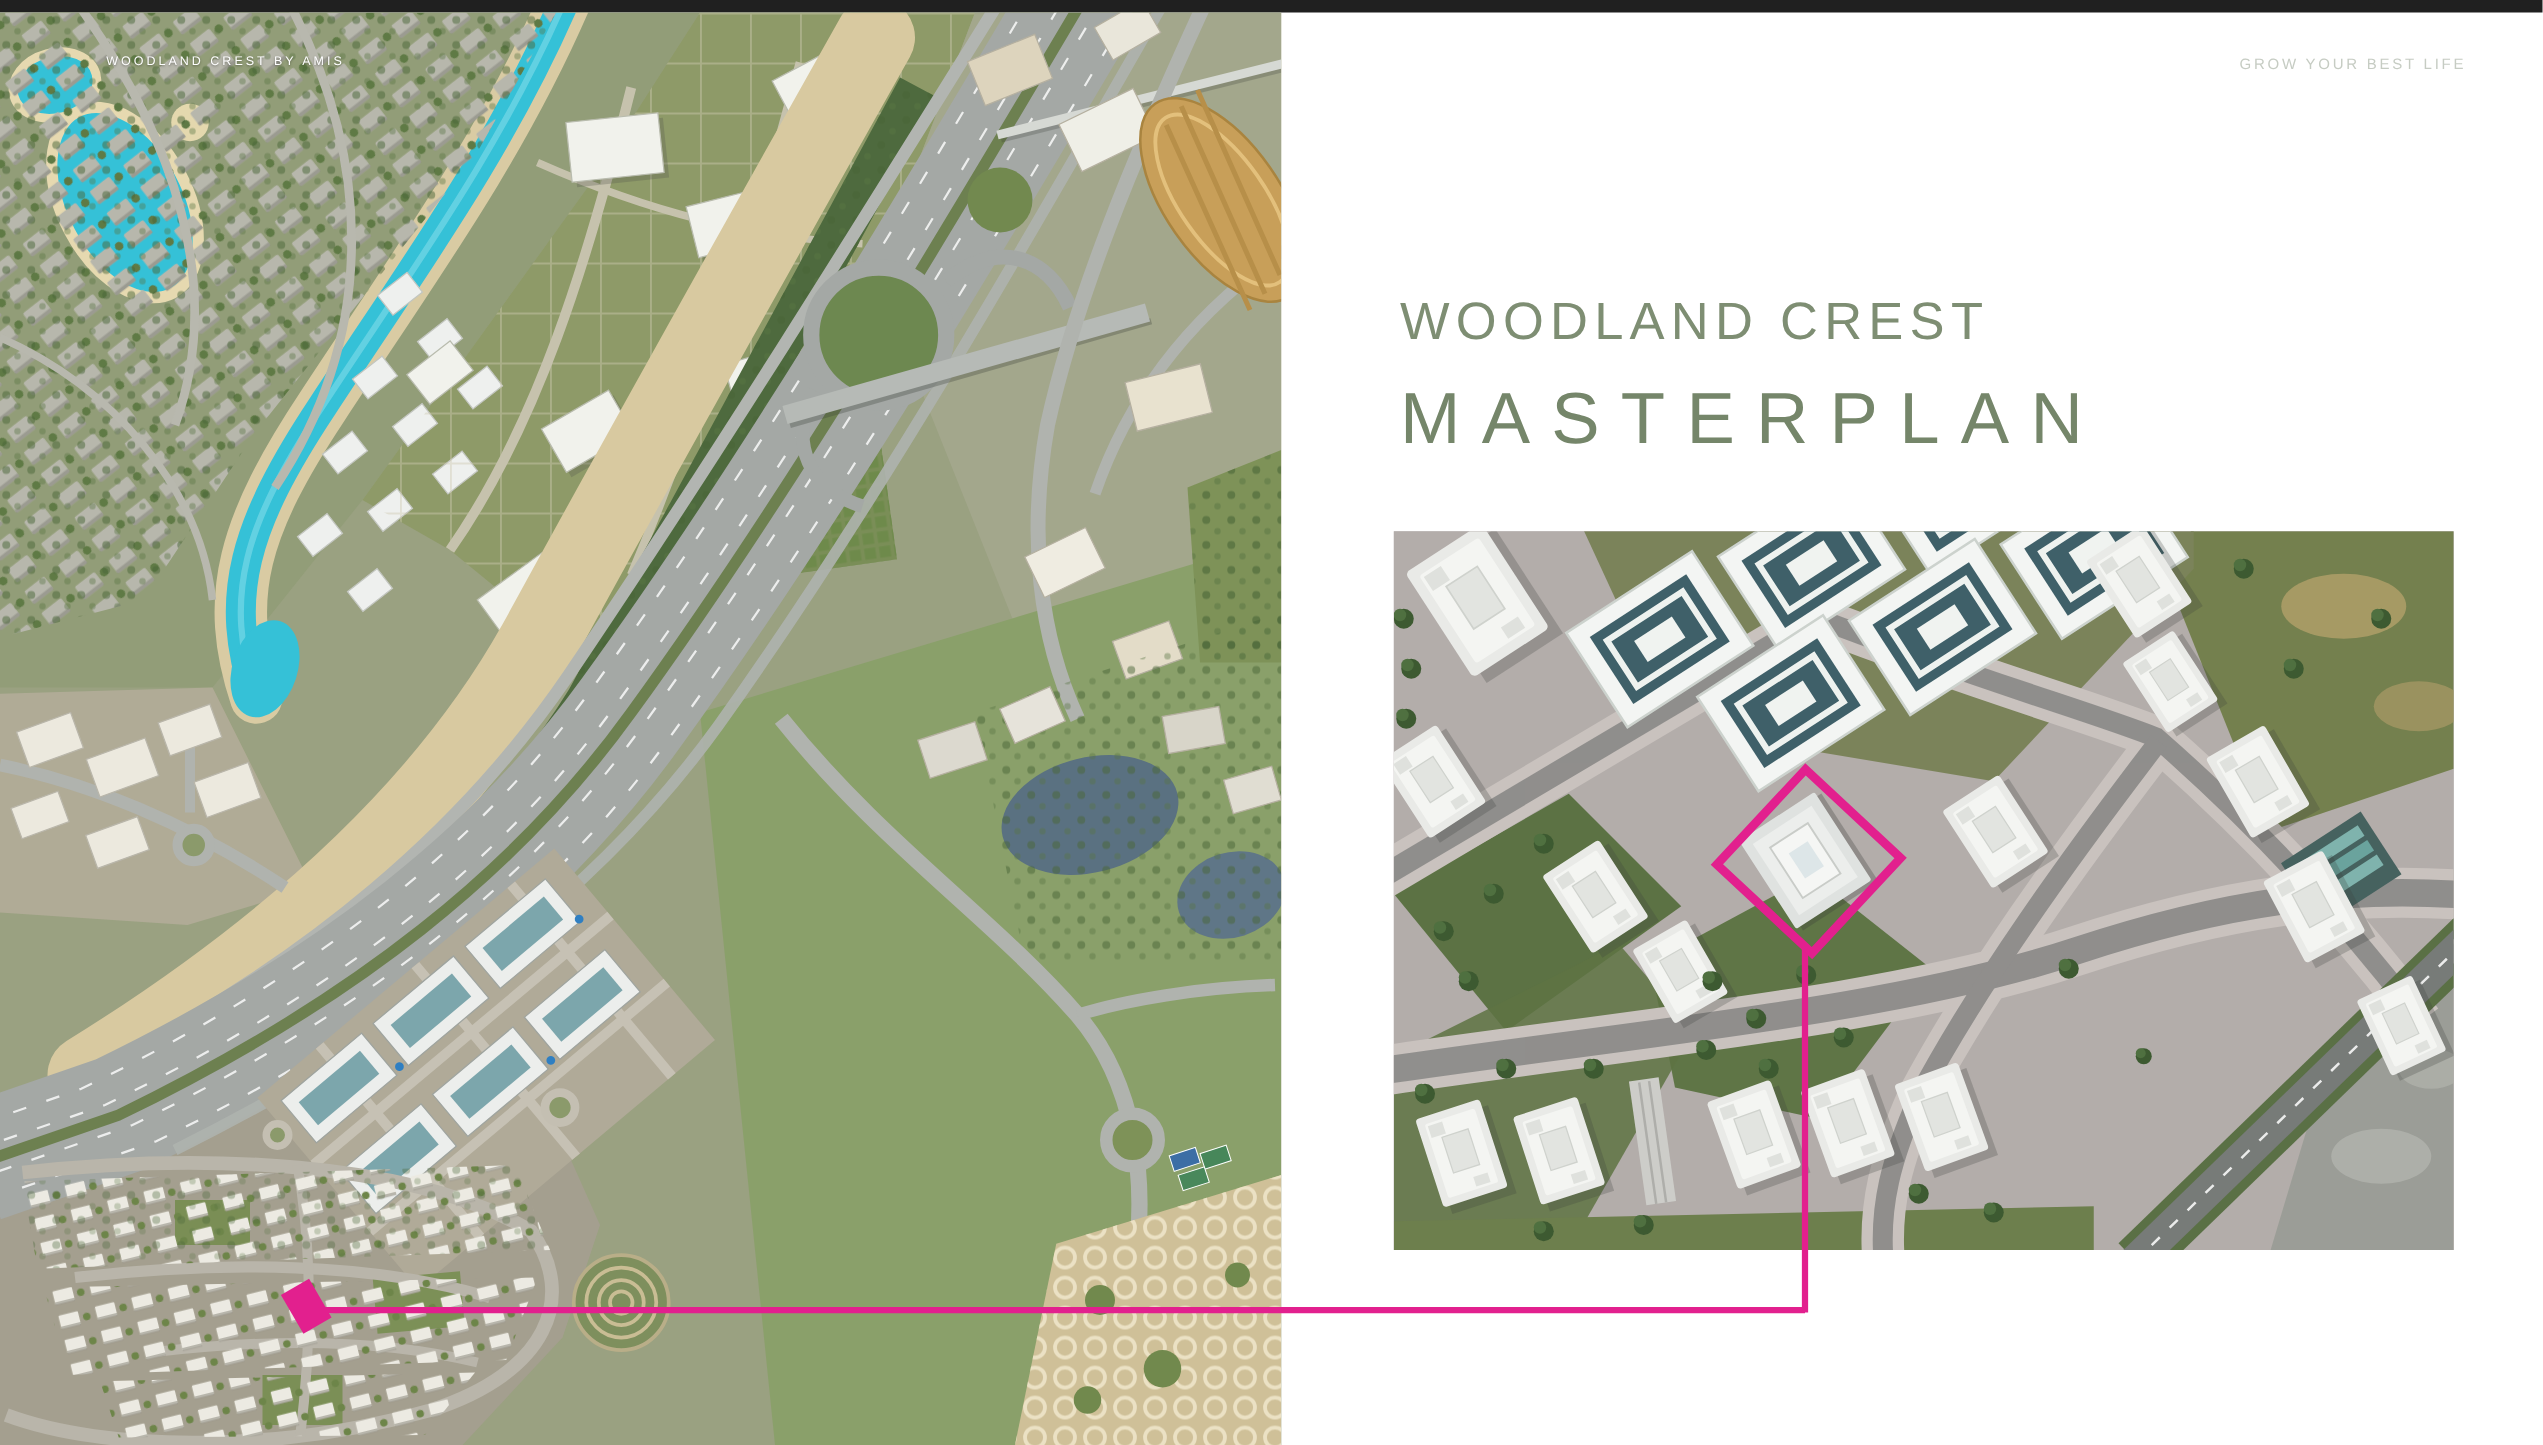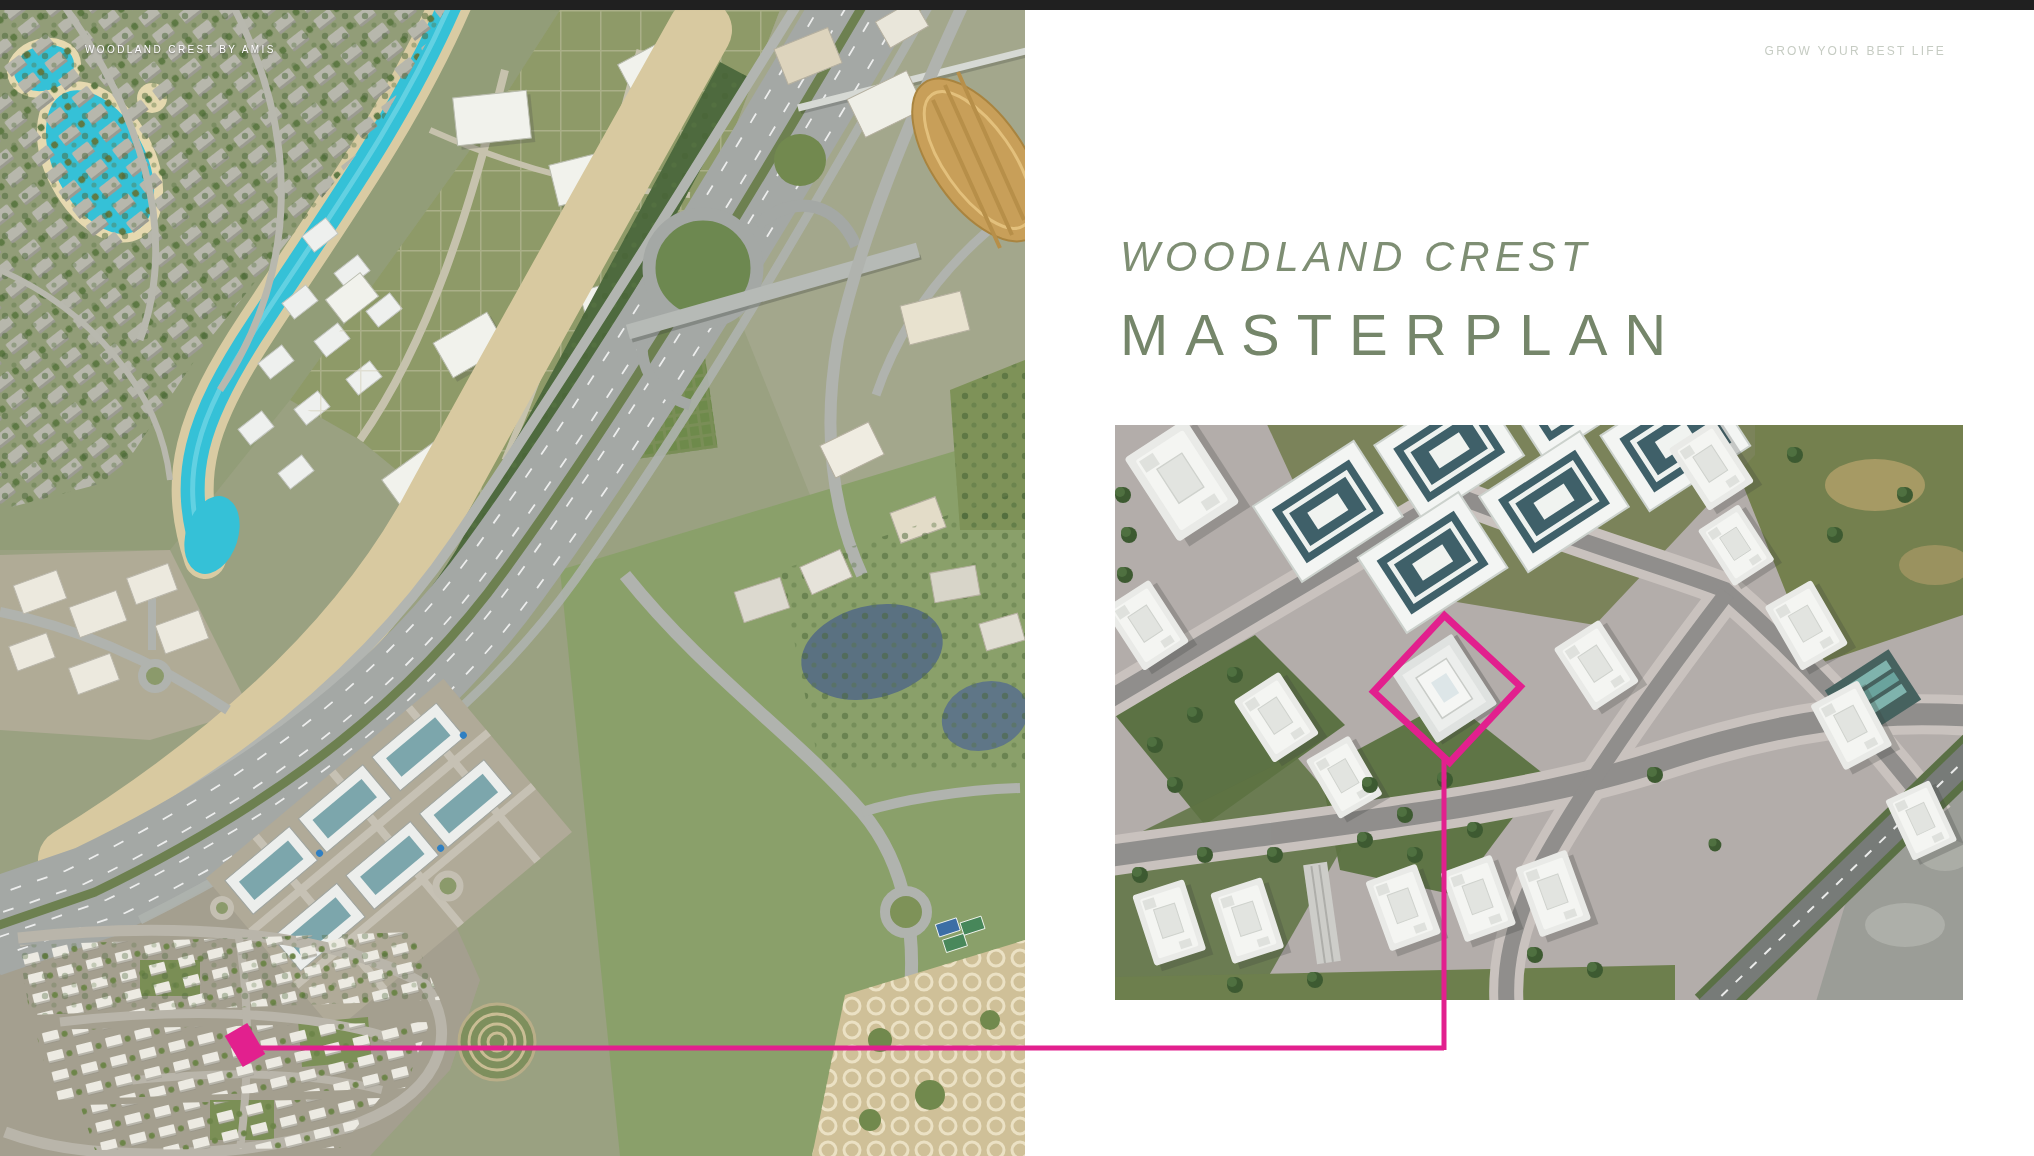--- a/index.html
+++ b/index.html
@@ -8,25 +8,25 @@
     background:#ffffff;font-family:"Liberation Sans",sans-serif;
   }
   .topbar{position:absolute;left:0;top:0;width:2034px;height:10px;background:#202020;}
   .map-wrap{position:absolute;left:0;top:10px;width:1025px;height:1146px;overflow:hidden;background:#9aa181;}
   .map-wrap svg{display:block;}
   .brand{
     position:absolute;left:85px;top:44px;color:#ffffff;font-size:10px;
     letter-spacing:2.4px;font-weight:400;text-shadow:0 1px 2px rgba(0,0,0,.4);white-space:nowrap;
   }
   .tagline{
-    position:absolute;right:88px;top:44px;color:#c6ccc3;font-size:12px;
+    position:absolute;right:61px;top:44px;color:#c6ccc3;font-size:12px;
     letter-spacing:2.2px;font-weight:400;white-space:nowrap;
   }
   .title-block{position:absolute;left:1120px;top:236px;white-space:nowrap;}
-  .title-line1{font-size:42px;line-height:1;color:#7e8e73;letter-spacing:5px;font-weight:400;margin:0;font-style:italic;}
+  .title-line1{font-size:42px;line-height:1;color:#7e8e73;letter-spacing:5px;font-weight:400;margin:0;}
   .title-line2{font-size:58px;line-height:1;color:#75866a;letter-spacing:17px;font-weight:400;margin:28px 4px 0 0;}
   .inset-wrap{position:absolute;left:1115px;top:425px;width:848px;height:575px;overflow:hidden;background:#b3adaa;}
   .overlay{position:absolute;left:0;top:0;width:2034px;height:1156px;pointer-events:none;}
 </style>
 </head>
 <body>
 
 <div class="topbar"></div>
 
 <div class="map-wrap">

